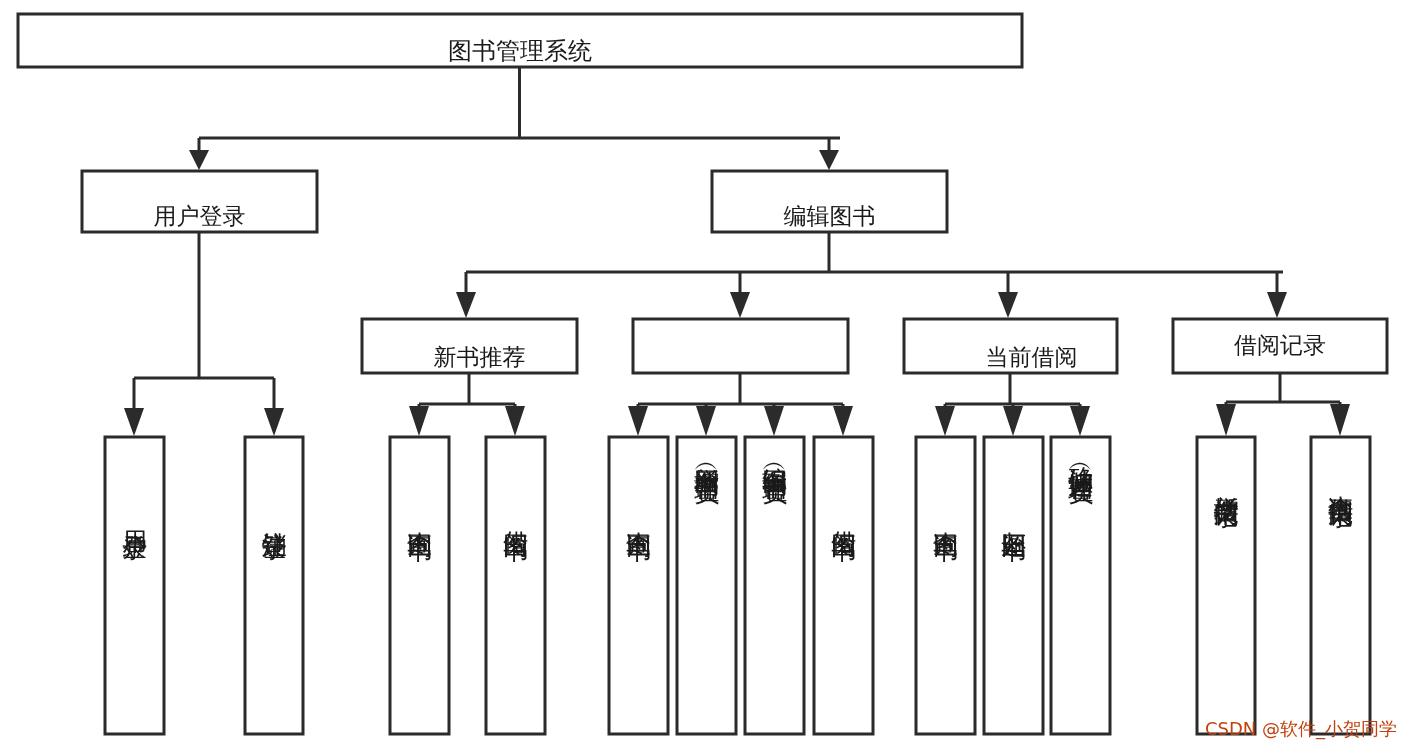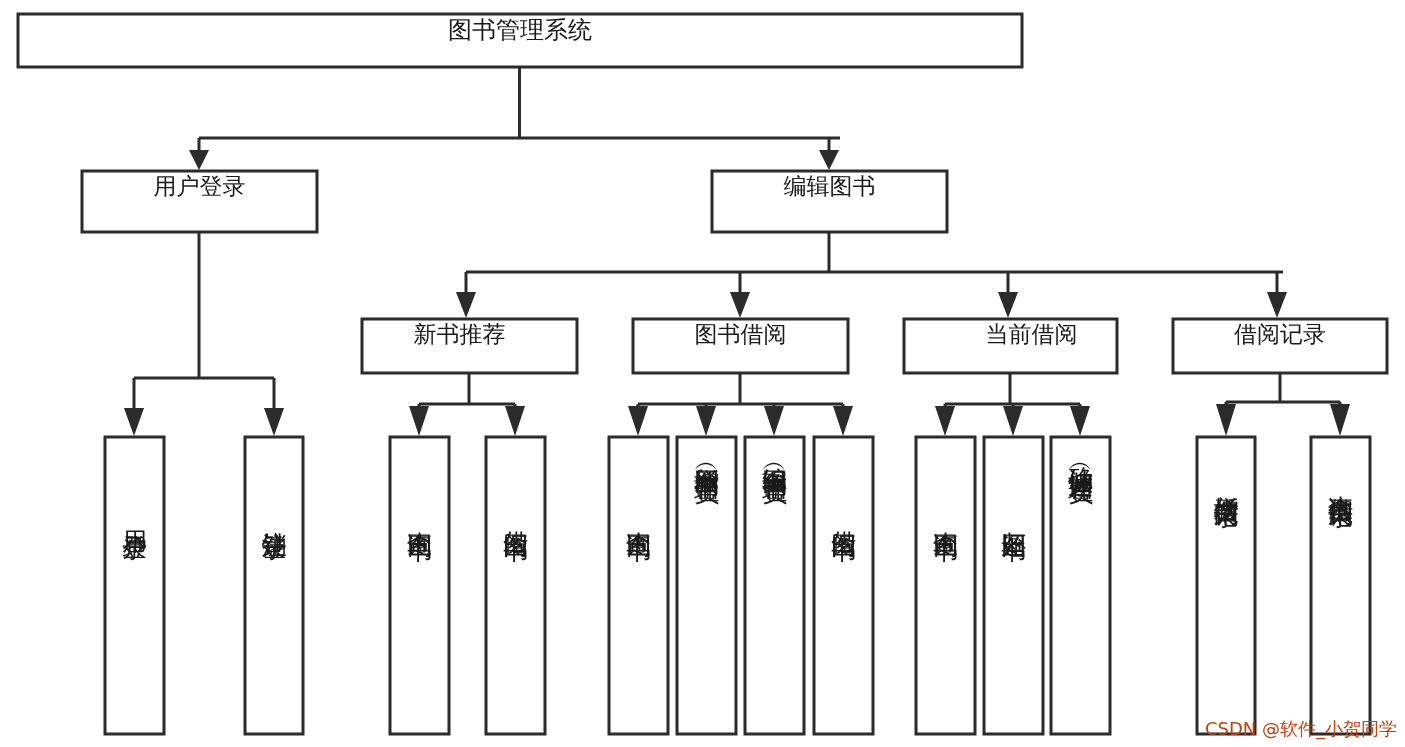--- a/index.html
+++ b/index.html
@@ -54,21 +54,21 @@
     font-family: "DejaVu Sans", "Liberation Sans", sans-serif;
     font-size: 25px;
     line-height: 1.02;
     letter-spacing: 2px;
     color: #1a1a1a;
     white-space: nowrap;
   }
   .hlabel-wrap {
     position: absolute;
     display: flex;
-    align-items: flex-start;
+    align-items: flex-end;
     justify-content: center;
     pointer-events: none;
   }
   .hlabel-text {
     font-family: "DejaVu Sans", "Liberation Sans", sans-serif;
     font-size: 23px;
     color: #1a1a1a;
     white-space: nowrap;
   }
   .root-label-text {
@@ -190,27 +190,24 @@
   </div>
 
   <div class="hlabel-wrap" style="left:82px; top:171px; width:235px; height:61px;">
     <span class="hlabel-text">用户登录</span>
   </div>
 
   <div class="hlabel-wrap" style="left:712px; top:171px; width:235px; height:61px;">
     <span class="hlabel-text">编辑图书</span>
   </div>
 
-  <div class="hlabel-wrap" style="left:352px; top:319px; width:215px; height:54px;border-radius:21px;">
+  <div class="hlabel-wrap" style="left:372px; top:319px; width:215px; height:54px;border-radius:21px;">
     <span class="hlabel-text">新书推荐</span>
   </div>
 
-  <div class="hlabel-wrap" style="left:633px; top:319px; width:215px; height:54px;">
-    <span class="hlabel-text">图书借阅</span>
-  </div>
 
   <div class="hlabel-wrap" style="left:904px; top:319px; width:255px; height:54px;">
     <span class="hlabel-text">当前借阅</span>
   </div>
 
   <div class="hlabel-wrap" style="left:1173px; top:319px; width:214px; height:42px;">
     <span class="hlabel-text">借阅记录</span>
   </div>
 
   <div class="vlabel-wrap" style="left:105px; top:437px; width:59px; height:297px; padding-top:74px;">

